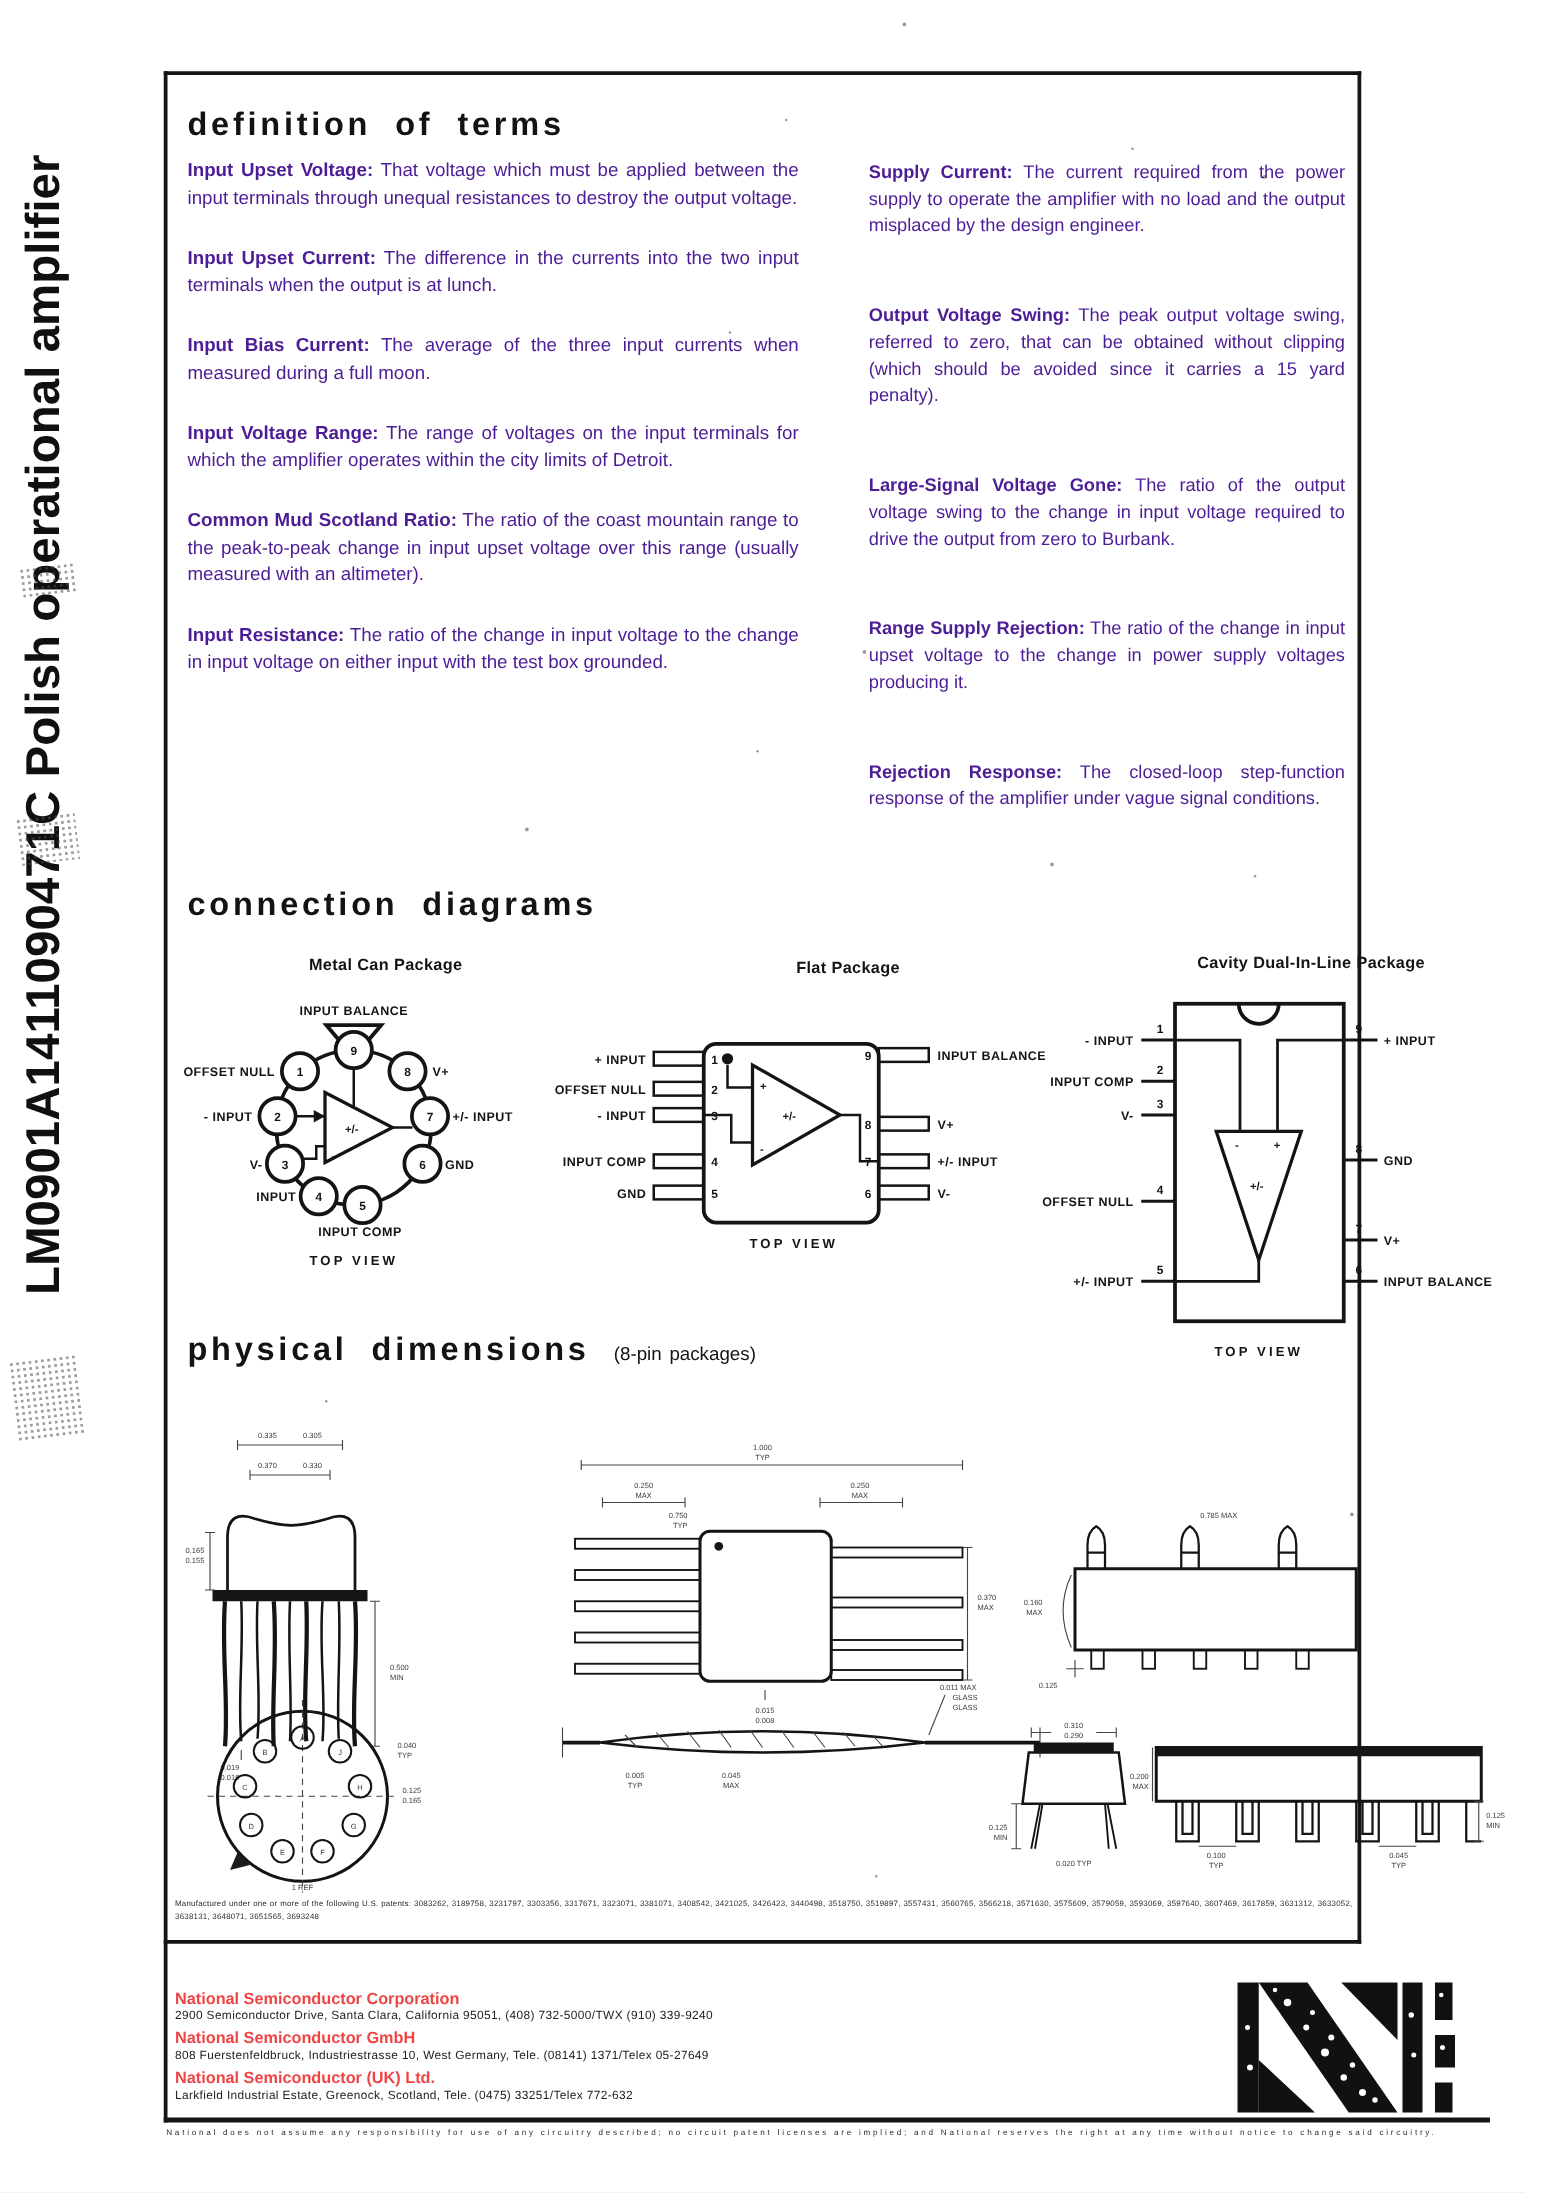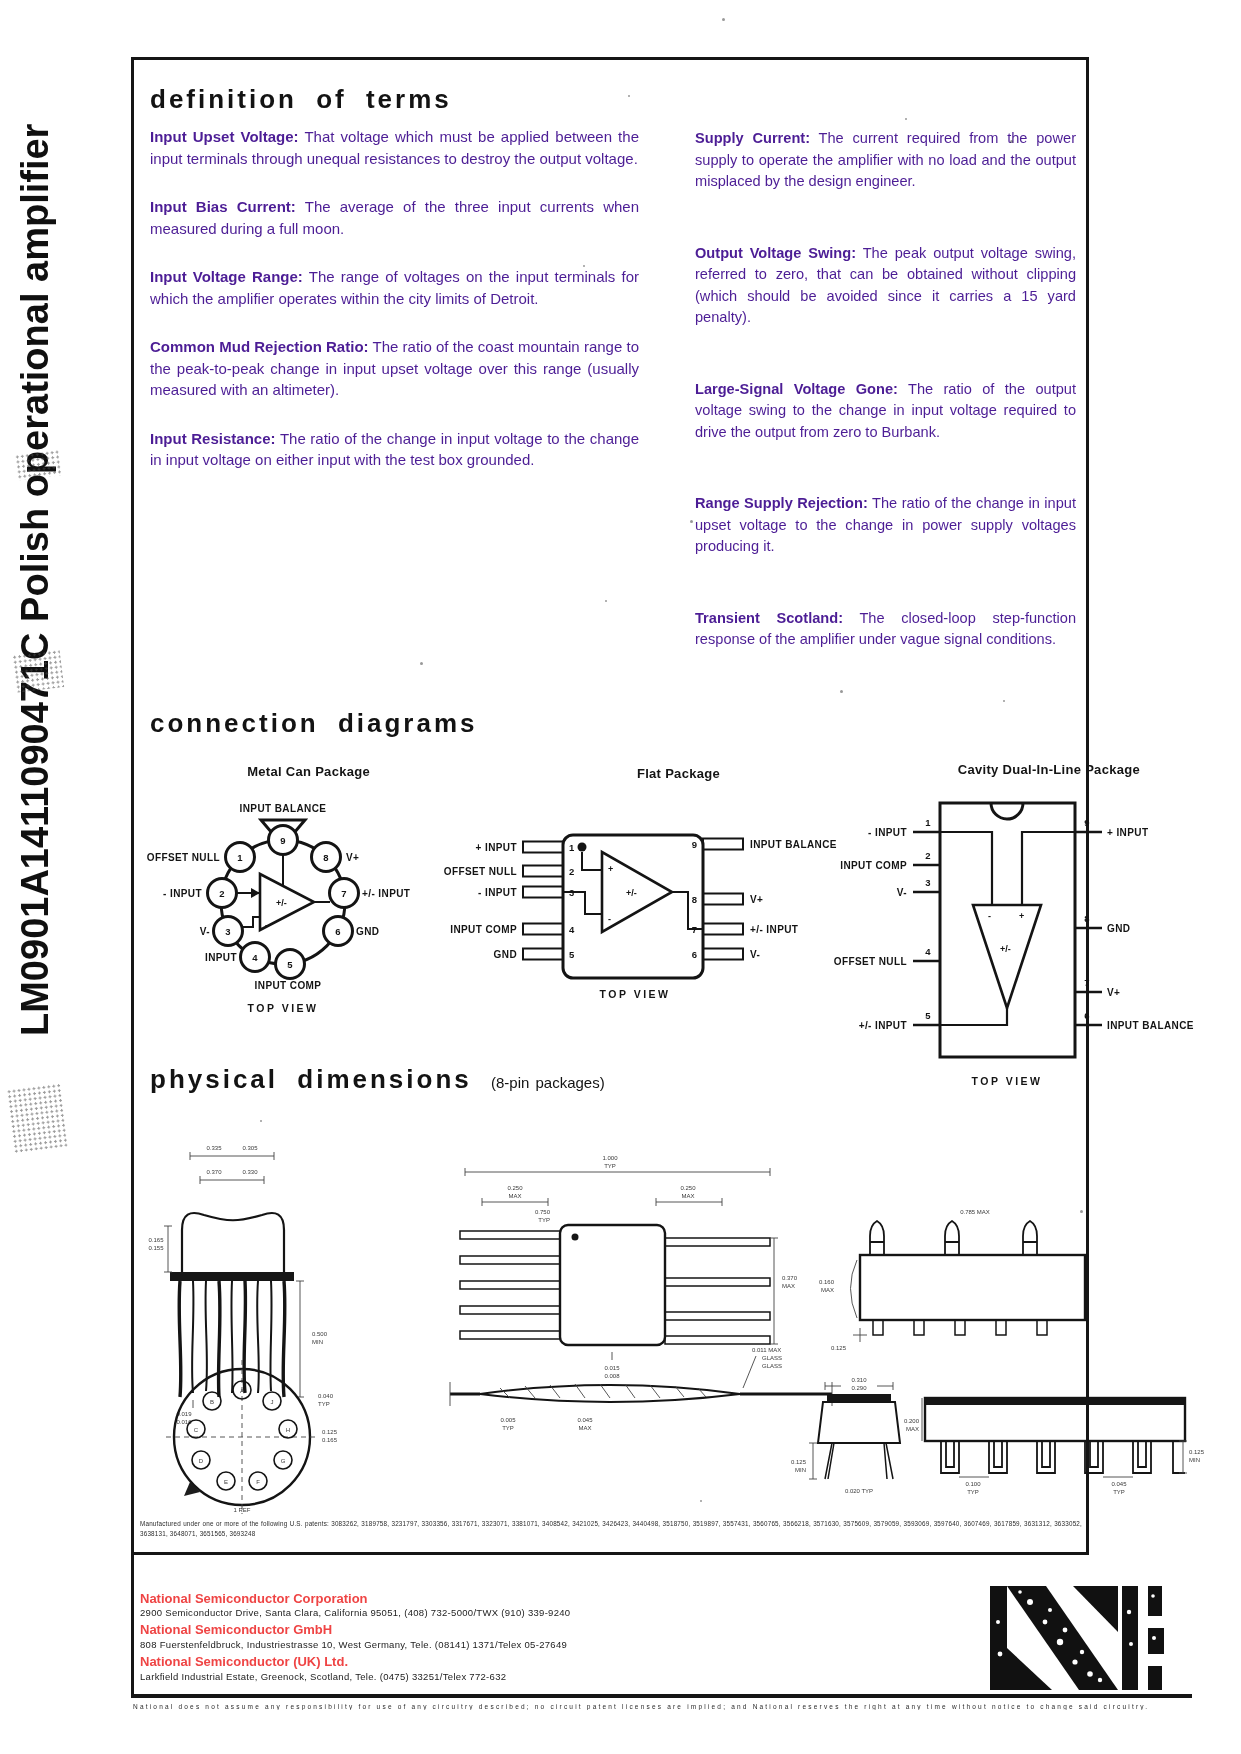--- a/index.html
+++ b/index.html
@@ -52,32 +52,33 @@
   <div class="line" style="left:131px;top:57px;width:958px;height:3px;"></div>
   <div class="line" style="left:131px;top:57px;width:3px;height:1641px;"></div>
   <div class="line" style="left:1086px;top:57px;width:3px;height:1498px;"></div>
   <div class="line" style="left:131px;top:1552px;width:958px;height:3px;"></div>
   <div class="line" style="left:131px;top:1694px;width:1061px;height:4px;"></div>
 
   <div class="sec-head" style="left:150px;top:84px;">definition of terms</div>
 
   <div class="defcol col-l">
     <p><span class="term">Input Upset Voltage:</span> <span>That voltage which must be applied between the input terminals through unequal resistances to destroy the output voltage.</span></p>
+    <p><span class="term">Input Upset Current:</span> <span>The difference in the currents into the two input terminals when the output is at lunch.</span></p>
     <p><span class="term">Input Bias Current:</span> <span>The average of the three input currents when measured during a full moon.</span></p>
     <p><span class="term">Input Voltage Range:</span> <span>The range of voltages on the input terminals for which the amplifier operates within the city limits of Detroit.</span></p>
-    <p><span class="term">Common Mud Rejection Ratio:</span> <span>The ratio of the coast mountain range to the peak-to-peak change in input upset voltage over this range (usually measured with an altimeter).</span></p>
+    <p><span class="term">Common Mud Scotland Ratio:</span> <span>The ratio of the coast mountain range to the peak-to-peak change in input upset voltage over this range (usually measured with an altimeter).</span></p>
     <p><span class="term">Input Resistance:</span> <span>The ratio of the change in input voltage to the change in input voltage on either input with the test box grounded.</span></p>
   </div>
 
   <div class="defcol col-r">
     <p><span class="term">Supply Current:</span> <span>The current required from the power supply to operate the amplifier with no load and the output misplaced by the design engineer.</span></p>
     <p><span class="term">Output Voltage Swing:</span> <span>The peak output voltage swing, referred to zero, that can be obtained without clipping (which should be avoided since it carries a 15 yard penalty).</span></p>
     <p><span class="term">Large-Signal Voltage Gone:</span> <span>The ratio of the output voltage swing to the change in input voltage required to drive the output from zero to Burbank.</span></p>
     <p><span class="term">Range Supply Rejection:</span> <span>The ratio of the change in input upset voltage to the change in power supply voltages producing it.</span></p>
-    <p><span class="term">Transient Scotland:</span> <span>The closed-loop step-function response of the amplifier under vague signal conditions.</span></p>
+    <p><span class="term">Rejection Response:</span> <span>The closed-loop step-function response of the amplifier under vague signal conditions.</span></p>
   </div>
 
   <div class="sec-head" style="left:150px;top:708px;">connection diagrams</div>
 
   <div class="diag-title" style="left:150px;top:764px;width:220px;">Metal Can Package</div>
   <div class="diag-title" style="left:500px;top:766px;width:220px;">Flat Package</div>
   <div class="diag-title" style="left:880px;top:762px;width:260px;">Cavity Dual-In-Line Package</div>
 
   <svg style="left:140px;top:778px;" width="310" height="240" viewBox="0 0 310 240">
     <circle class="ln" cx="143" cy="124" r="62" stroke-width="3"></circle>

